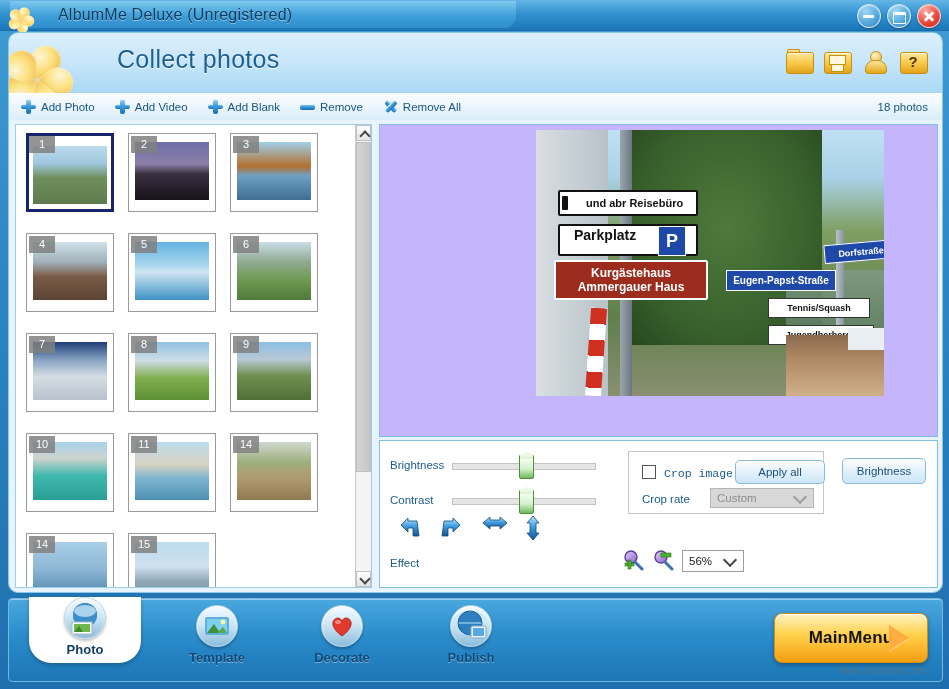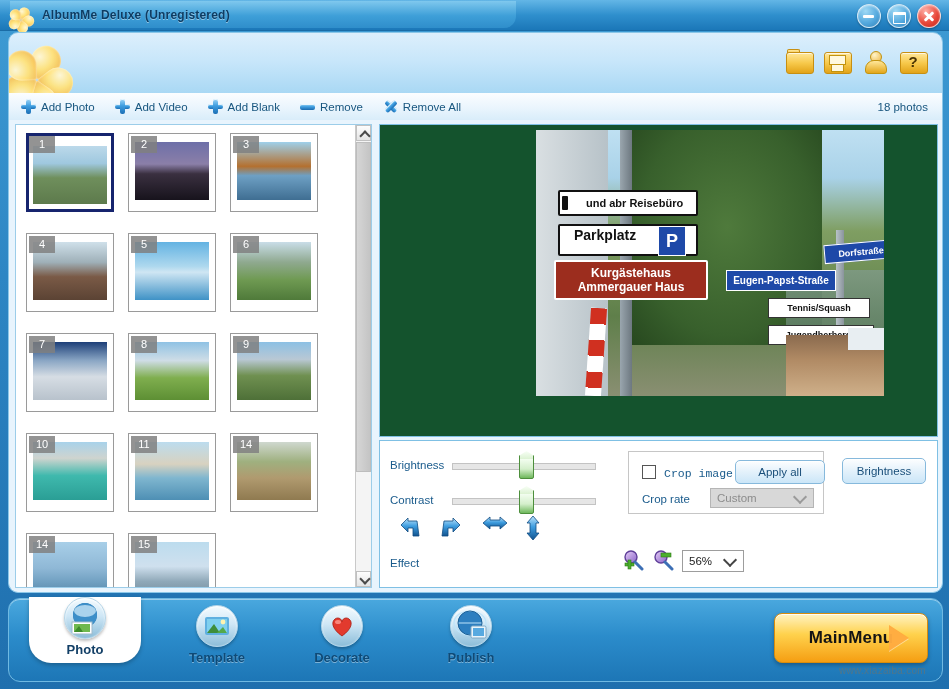--- a/index.html
+++ b/index.html
@@ -11,21 +11,21 @@
   #app{position:relative;width:949px;height:689px;overflow:hidden;
     background:linear-gradient(180deg,#3f9cd4 0%,#2d86c4 40%,#1f6fae 100%);}
 
   
   .titlebar{position:absolute;left:0;top:0;width:949px;height:30px;
     background:linear-gradient(180deg,#63b6e6 0%,#2f8fcd 50%,#1b77b8 100%);
     border-bottom:1px solid #1a6ca6;}
   .title-pill{position:absolute;left:10px;top:1px;height:27px;width:500px;
     background:linear-gradient(180deg,#7fc8ee 0%,#3e9fd8 55%,#2f8ecb 100%);
     border-radius:0 0 12px 0;display:flex;align-items:center;padding-left:6px;}
-  .title-text{color:#0d3c63;font-size:12px;font-weight:bold;margin-left:4px;
+  .title-text{color:#0d3c63;font-size:16px;font-weight:normal;margin-left:20px;
     text-shadow:0 1px 0 rgba(255,255,255,.45);letter-spacing:.2px;}
   .flower-sm{position:relative;width:22px;height:22px;flex:0 0 22px;}
   .flower-sm span,.flower-lg span{position:absolute;display:block;border-radius:60% 60% 60% 10%;
     background:radial-gradient(circle at 35% 30%,#fff7d4 0%,#ffe27a 45%,#f0a93c 100%);
     box-shadow:inset 0 0 2px rgba(255,255,255,.9);}
   .flower-sm span{width:11px;height:11px;left:5px;top:5px;transform-origin:0% 100%;}
   .winbtns{position:absolute;right:8px;top:4px;display:flex;gap:6px;}
   .winbtn{width:22px;height:22px;border-radius:50%;position:relative;
     border:1px solid rgba(255,255,255,.75);
     background:radial-gradient(circle at 35% 28%,#9fd9f5 0%,#54a9de 55%,#2e7fb8 100%);
@@ -113,21 +113,21 @@
     border:1px solid #c0c0c0;box-sizing:border-box;position:relative;}
   .sbar .arrow.down{position:absolute;bottom:0;left:0;}
   .sbar .arrow::after{content:"";position:absolute;left:4px;top:6px;width:6px;height:6px;
     border-left:2px solid #4a4a4a;border-top:2px solid #4a4a4a;transform:rotate(45deg);}
   .sbar .arrow.down::after{top:3px;transform:rotate(225deg);}
   .sbar .thumbbar{position:absolute;left:0;top:17px;width:15px;height:330px;
     background:linear-gradient(90deg,#d6d6d6,#c4c4c4);border:1px solid #bdbdbd;box-sizing:border-box;}
 
   
   .preview{position:absolute;left:370px;top:4px;width:557px;height:311px;
-    background:#14532d;border:1px solid #7fc0e4;}
+    background:#c4b5fd;border:1px solid #7fc0e4;}
   .photo{position:absolute;left:156px;top:5px;width:348px;height:266px;overflow:hidden;
     background:#bcd6e6;}
 
   
   .editpanel{position:absolute;left:370px;top:320px;width:557px;height:146px;
     background:#fff;border:1px solid #7fc0e4;}
   .lbl-blue{font-size:11.5px;color:#1a5b8c;position:absolute;}
   .slider{position:absolute;height:7px;background:#e6e6e6;border:1px solid #c3c3c3;
     box-sizing:border-box;}
   .knob{position:absolute;width:13px;height:20px;top:-7px;
@@ -150,21 +150,21 @@
     border:1px solid #86b9dc;border-radius:5px;box-sizing:border-box;
     font-size:11.5px;color:#1a4f7a;display:flex;align-items:center;justify-content:center;
     box-shadow:inset 0 1px 0 #fff;cursor:pointer;}
   .groupbox{position:absolute;border:1px solid #c6c6c6;box-sizing:border-box;}
   .chk{position:absolute;width:14px;height:14px;background:#fff;border:1px solid #555;box-sizing:border-box;}
   .mag{position:absolute;width:22px;height:22px;}
 
   
   .bottom{position:absolute;left:8px;top:598px;width:933px;height:82px;
     background:linear-gradient(180deg,#4aa8de 0%,#2b8ccb 45%,#1d76b6 100%);
-    border:1px solid #6fb9e2;border-radius:12px;box-shadow:inset 0 1px 0 rgba(255,255,255,.45);}
+    border:1px solid #6fb9e2;border-radius:4px;box-shadow:inset 0 1px 0 rgba(255,255,255,.45);}
   .navtab{position:absolute;top:6px;width:112px;height:62px;display:flex;flex-direction:column;
     align-items:center;cursor:pointer;}
   .navtab .t{font-size:13px;font-weight:bold;color:#0e4a77;margin-top:3px;
     text-shadow:0 1px 0 rgba(255,255,255,.4);}
   .navtab.active{background:#fff;border-radius:0 0 22px 22px;height:66px;top:-2px;
     box-shadow:0 2px 4px rgba(0,0,0,.25);}
   .navtab.active .t{color:#123f66;}
   .navicon{width:40px;height:40px;border-radius:50%;position:relative;overflow:hidden;
     background:linear-gradient(180deg,#f4fbff 0%,#cfe7f6 45%,#8cbdd9 100%);
     border:1px solid #b7d6e8;box-shadow:0 2px 3px rgba(0,0,0,.25),inset 0 1px 2px #fff;}
@@ -211,20 +211,21 @@
   </div>
 
   <div class="banner">
     <div class="flower-lg" id="flowerLg">
         <span style="transform: rotate(-20deg); width: 30px; height: 30px;"></span>
         <span style="transform: rotate(52deg); width: 30px; height: 30px;"></span>
         <span style="transform: rotate(124deg); width: 30px; height: 30px;"></span>
         <span style="transform: rotate(196deg); width: 30px; height: 30px;"></span>
         <span style="transform: rotate(268deg); width: 30px; height: 30px;"></span>
       </div>
+    <div class="page-title">Collect photos</div>
     <div class="hdr-icons">
       <div class="hicon open">
           <div class="tab"></div>
           <div class="body"></div>
         </div>
       <div class="hicon save">
           <div class="body"></div>
           <div class="sl"></div>
           <div class="sb"></div>
         </div>

